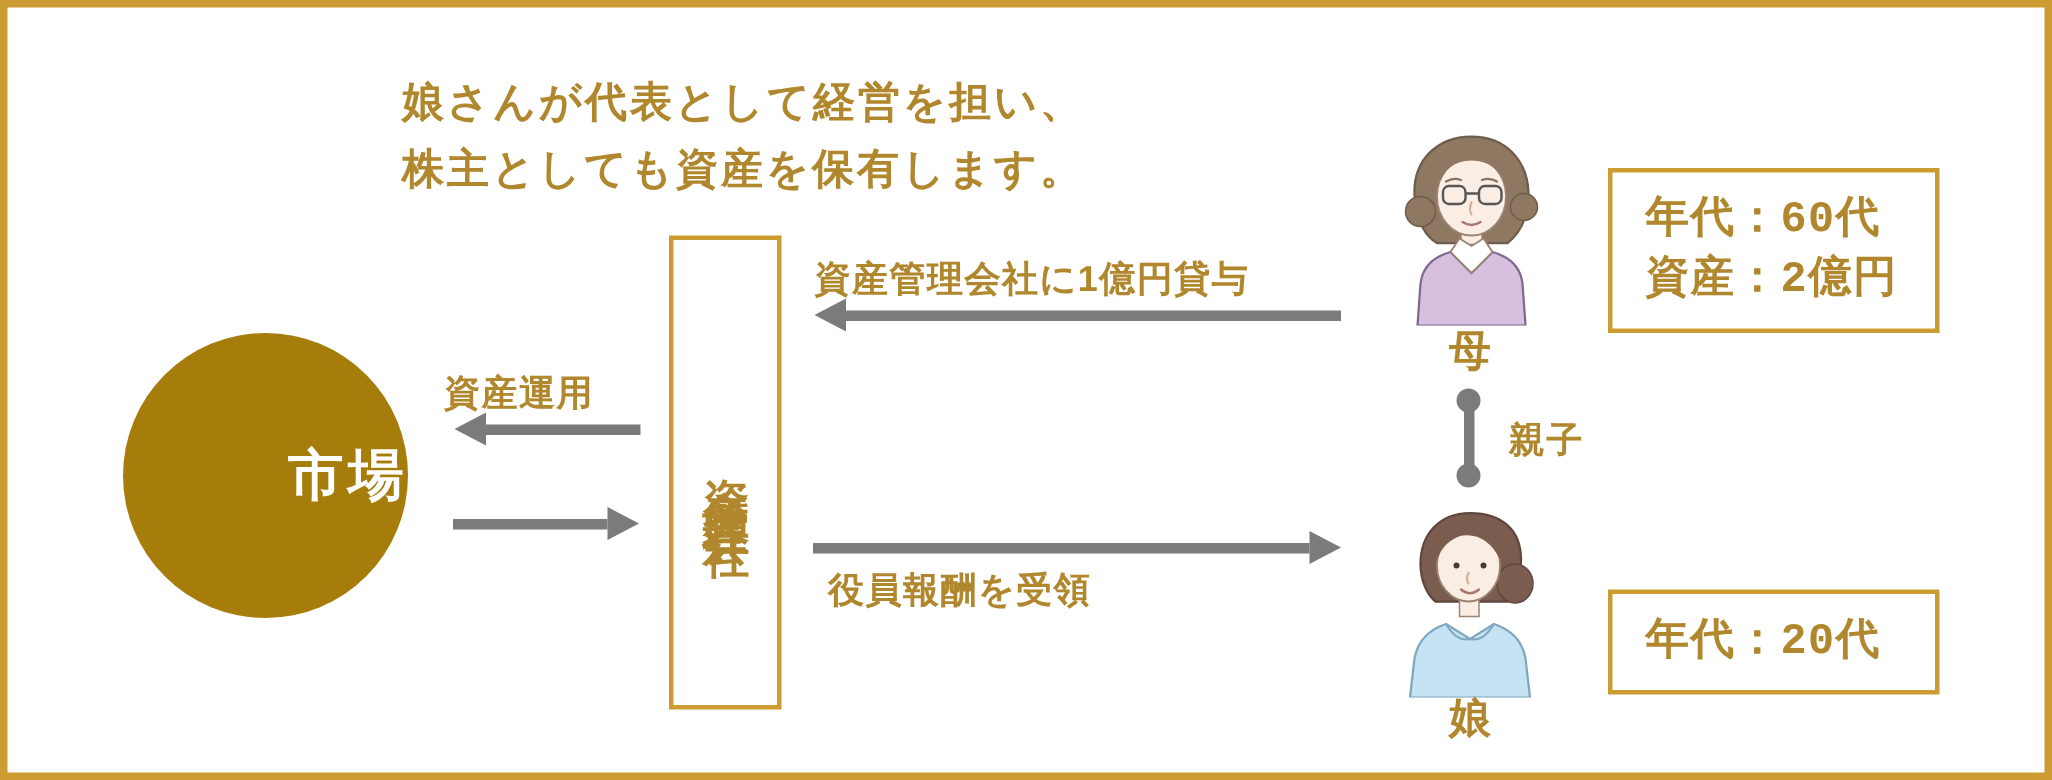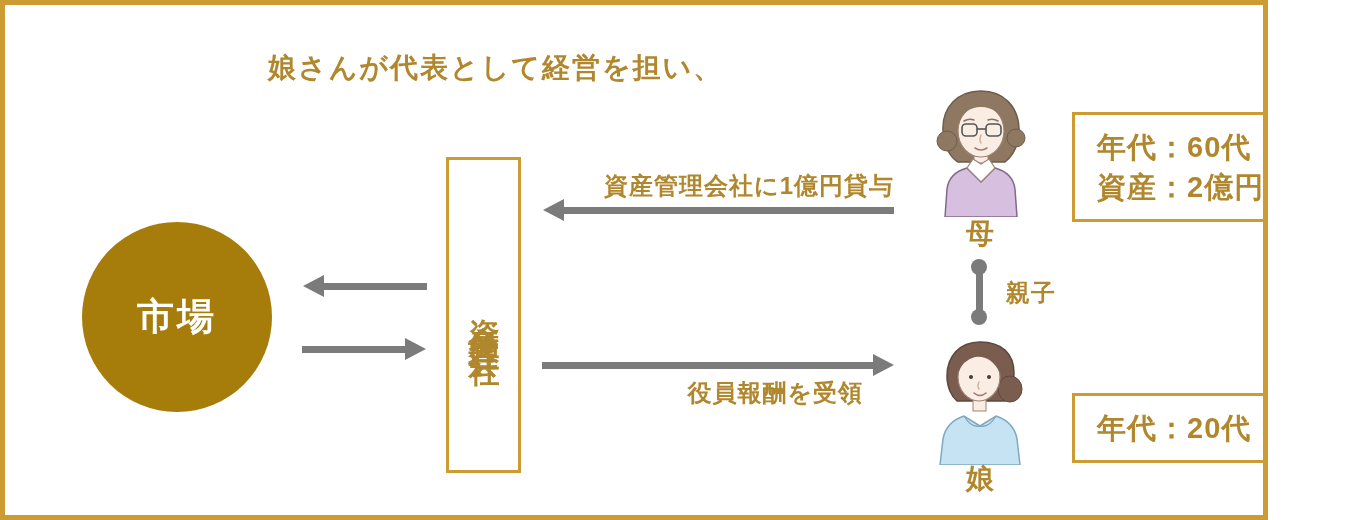--- a/index.html
+++ b/index.html
@@ -1,108 +1,110 @@
 <!DOCTYPE html>
 <html><head>
 <meta charset="utf-8">
 <style>
   html,body{margin:0;padding:0;background:#fff;}
   .frame{
     position:relative;
-    width:1268px;height:520px;
+    width:1368px;height:520px;
     box-sizing:border-box;
     border:5px solid #CC9C33;
     background:#fff;
     font-family:"Liberation Sans","DejaVu Sans",sans-serif;
     overflow:hidden;
   }
   .gold{color:#B1872E;font-weight:bold;}
   
   .intro{
     position:absolute;left:263px;top:40px;
     font-size:28px;line-height:45px;letter-spacing:2px;
   }
   
   .market{
     position:absolute;left:77px;top:217px;width:190px;height:190px;
     border-radius:50%;background:#A67C0A;
-    display:flex;align-items:center;justify-content:center;
+    display:flex;align-items:center;justify-content:flex-end;
   }
   .market span{color:#fff;font-weight:bold;font-size:37px;letter-spacing:3px;}
   
   .company{
     position:absolute;left:441px;top:152px;width:75px;height:316px;
     box-sizing:border-box;border:3px solid #CC9C33;background:#fff;
     display:flex;align-items:center;justify-content:center;
   }
   .vtext{
     writing-mode:vertical-rl;text-orientation:upright;
     font-size:31px;letter-spacing:7px;
   }
   
   .arrow{position:absolute;display:flex;align-items:center;height:22px;}
   .shaft{flex:1;height:7px;background:#7B7B7B;}
   .ah{width:0;height:0;border-top:11px solid transparent;border-bottom:11px solid transparent;}
   .ah-left{border-right:21px solid #7B7B7B;}
   .ah-right{border-left:21px solid #7B7B7B;}
-  .arrow-label{position:absolute;font-size:24px;text-align:right;letter-spacing:1px;}
+  .arrow-label{position:absolute;font-size:24px;text-align:left;letter-spacing:1px;}
   
   .pc-line{position:absolute;left:971px;top:262px;width:7px;height:50px;background:#7B7B7B;}
   .pc-dot{position:absolute;width:16px;height:16px;border-radius:50%;background:#7B7B7B;}
   
   .info-box{
     position:absolute;left:1067px;width:221px;
     box-sizing:border-box;border:3px solid #CC9C33;background:#fff;
     display:flex;flex-direction:column;justify-content:center;
-    padding-left:22px;font-size:29px;line-height:40px;letter-spacing:1px;
+    padding-left:22px;font-size:29px;line-height:40px;letter-spacing:1px;font-family:Liberation Mono, monospace;
   }
   .info-mother{top:107px;height:110px;}
   .info-daughter{top:388px;height:70px;}
   
   .person-svg{position:absolute;}
   .person-label{position:absolute;width:60px;text-align:center;font-size:28px;}
 </style>
 </head>
 <body>
 
 <div class="frame">
 
   <div class="intro gold">
     <div>娘さんが代表として経営を担い、</div>
+    <div>株主としても資産を保有します。</div>
   </div>
 
   <div class="market">
     <span>市場</span>
   </div>
 
   <div class="company">
     <span class="vtext gold">資産管理会社</span>
   </div>
 
   <div class="arrow" style="left:298px;top:270px;width:124px">
     <span class="ah ah-left"></span>
     <span class="shaft"></span>
   </div>
+  <div class="arrow-label gold" style="left:291px;top:241px;width:140px">資産運用</div>
 
   <div class="arrow" style="left:297px;top:333px;width:124px">
     <span class="shaft"></span>
     <span class="ah ah-right"></span>
   </div>
 
   <div class="arrow" style="left:538px;top:194px;width:351px">
     <span class="ah ah-left"></span>
     <span class="shaft"></span>
   </div>
   <div class="arrow-label gold" style="left:538px;top:165px;width:351px">資産管理会社に1億円貸与</div>
 
   <div class="arrow" style="left:537px;top:349px;width:352px">
     <span class="shaft"></span>
     <span class="ah ah-right"></span>
   </div>
-  <div class="arrow-label gold" style="left:506px;top:372px;width:352px">役員報酬を受領</div>
+  <div class="arrow-label gold" style="left:547px;top:372px;width:352px">役員報酬を受領</div>
 
   <svg class="person-svg" style="left:923px;top:80px" width="106" height="132" viewBox="0 0 106 132">
     <path d="M53 6 C29 6 14 23 15 45 C16 63 23 73 30 77 L77 77 C85 71 91 60 91 43 C90 22 76 6 53 6 Z" fill="#8F7862" stroke="#6E5C4C" stroke-width="1.5"></path>
     <circle cx="19" cy="56" r="10" fill="#8F7862" stroke="#6E5C4C" stroke-width="1"></circle>
     <circle cx="88" cy="53" r="9" fill="#8F7862" stroke="#6E5C4C" stroke-width="1"></circle>
     <rect x="46" y="62" width="14" height="16" fill="#FAEDE3" stroke="#9C8374" stroke-width="1"></rect>
     <ellipse cx="53" cy="46" rx="23" ry="26" fill="#FAEDE3" stroke="#9C8374" stroke-width="1.2"></ellipse>
     <path d="M30 40 Q31 15 53 14 Q76 15 77 40 Q70 22 53 22 Q36 22 30 40 Z" fill="#8F7862"></path>
     <path d="M36 36 Q41 33 46 35" fill="none" stroke="#8A7365" stroke-width="1.5" stroke-linecap="round"></path>
     <path d="M60 35 Q65 33 70 36" fill="none" stroke="#8A7365" stroke-width="1.5" stroke-linecap="round"></path>

